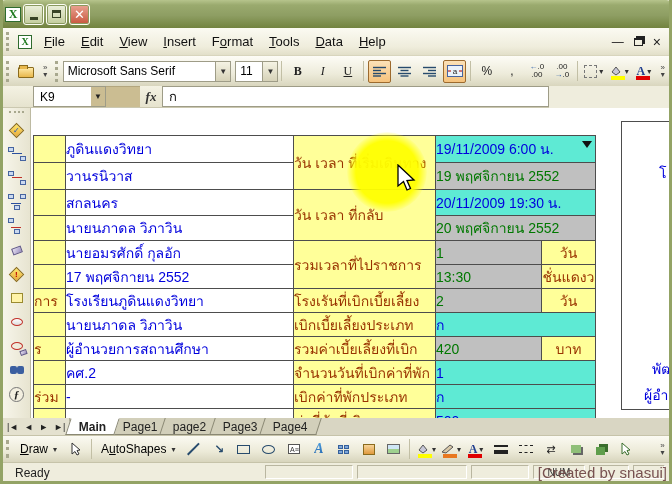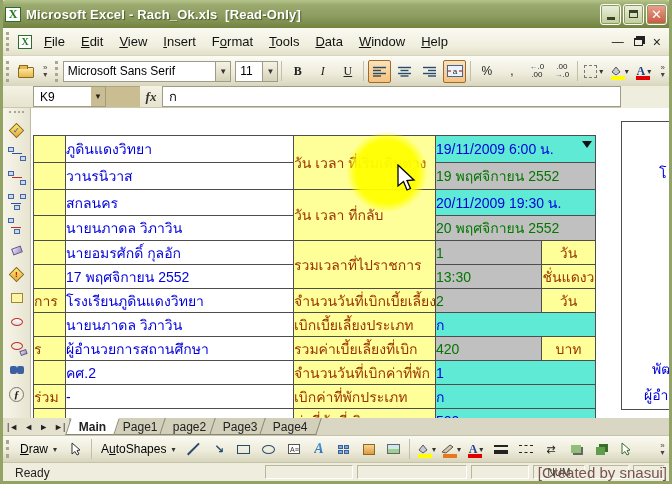--- a/index.html
+++ b/index.html
@@ -54,21 +54,21 @@
   .chev{ display:flex; flex-direction:column; align-items:center; justify-content:center;
     font-size:8px; line-height:7px; color:#444; width:13px; }
   .alignicon line{ stroke:#274B6D; stroke-width:1.4; }
   .colorbar{ position:absolute; left:3px; bottom:2px; width:14px; height:4px; }
   .colorbtn{ position:relative; }
   .ddown{ font-size:8px; color:#333; margin-left:2px;}
   .dec-ic{ font-size:8px; line-height:8px; text-align:center; color:#222;}
   .dec-ic .ar{ color:#2B5FAA; font-weight:bold;}
 
   
-  .formulabar{ position:absolute; left:0; top:86px; width:618px; height:22px;
+  .formulabar{ position:absolute; left:0; top:86px; width:546px; height:22px;
     background:linear-gradient(180deg,#F4F2E3,#E6E3CE); display:flex; align-items:stretch; font-size:12px;
     border-bottom:1px solid #CBC8B0;}
   .namebox{ margin-left:30px; width:58px; background:#fff; border:1px solid #9e9c87; border-right:none;
     display:flex; align-items:center; padding-left:6px; font-size:12px; }
   .namedrop{ width:15px; background:#CBBD92; border:1px solid #9e9c87; border-left:none;
     display:flex; align-items:center; justify-content:center; font-size:8px; color:#222;}
   .splitarea{ width:34px; background:#CBBD92; border-top:1px solid #b3a67e;}
   .fxbtn{ width:22px; display:flex; align-items:center; justify-content:center;
     font-family:"Liberation Serif","DejaVu Serif",serif; font-style:italic; font-weight:bold; font-size:13px; color:#333;}
   .formulafield{ flex:1; background:#fff; border:1px solid #9e9c87; display:flex; align-items:center;
@@ -174,21 +174,20 @@
 </style>
 </head>
 <body>
 
 <div class="window">
 
   <div class="titlebar">
     <div class="excel-ic">
         <span>X</span>
       </div>
-    <div class="apptitle">Microsoft Excel - Rach_Ok.xls  [Read-Only]</div>
     <div class="winbtn">
         <div class="glyph-min"></div>
       </div>
     <div class="winbtn">
         <div class="glyph-restore"></div>
       </div>
     <div class="winbtn close">✕</div>
   </div>
 
   <div class="menubar">
@@ -196,21 +195,20 @@
     <div class="excel-ic" style="width:14px;height:14px;margin:0 4px;">
         <span style="font-size:10px;">X</span>
       </div>
     <div class="menu-item"><span></span><span class="key">F</span><span>ile</span></div>
     <div class="menu-item"><span></span><span class="key">E</span><span>dit</span></div>
     <div class="menu-item"><span></span><span class="key">V</span><span>iew</span></div>
     <div class="menu-item"><span></span><span class="key">I</span><span>nsert</span></div>
     <div class="menu-item"><span>F</span><span class="key">o</span><span>rmat</span></div>
     <div class="menu-item"><span></span><span class="key">T</span><span>ools</span></div>
     <div class="menu-item"><span></span><span class="key">D</span><span>ata</span></div>
-    <div class="menu-item"><span></span><span class="key">W</span><span>indow</span></div>
     <div class="menu-item"><span></span><span class="key">H</span><span>elp</span></div>
     <div class="rightctl">
       <span>—</span>
       <span class="mini-restore"></span>
       <span style="font-size:14px;">×</span>
     </div>
   </div>
 
   <div class="toolbar">
     <div class="grip"></div>
@@ -407,21 +405,21 @@
         </tr>
         <tr class="h24">
           <td class="a"></td>
           <td class="b">17 พฤศจิกายน 2552</td>
           <td class="v gray">13:30</td>
           <td class="u">ชั่นแดงว</td>
         </tr>
         <tr class="h24">
           <td class="a">การ</td>
           <td class="b">โรงเรียนภูดินแดงวิทยา</td>
-          <td class="c">จำนวนวันที่เบิกเบี้ยเลี้ยง</td>
+          <td class="c">โรงเรันที่เบิกเบี้ยเลี้ยง</td>
           <td class="v gray">2</td>
           <td class="u">วัน</td>
         </tr>
         <tr class="h24">
           <td class="a"></td>
           <td class="b">นายนภาดล   วิภาวิน</td>
           <td class="c">เบิกเบี้ยเลี้ยงประเภท</td>
           <td class="v white" colspan="2">ก</td>
         </tr>
         <tr class="h24">

